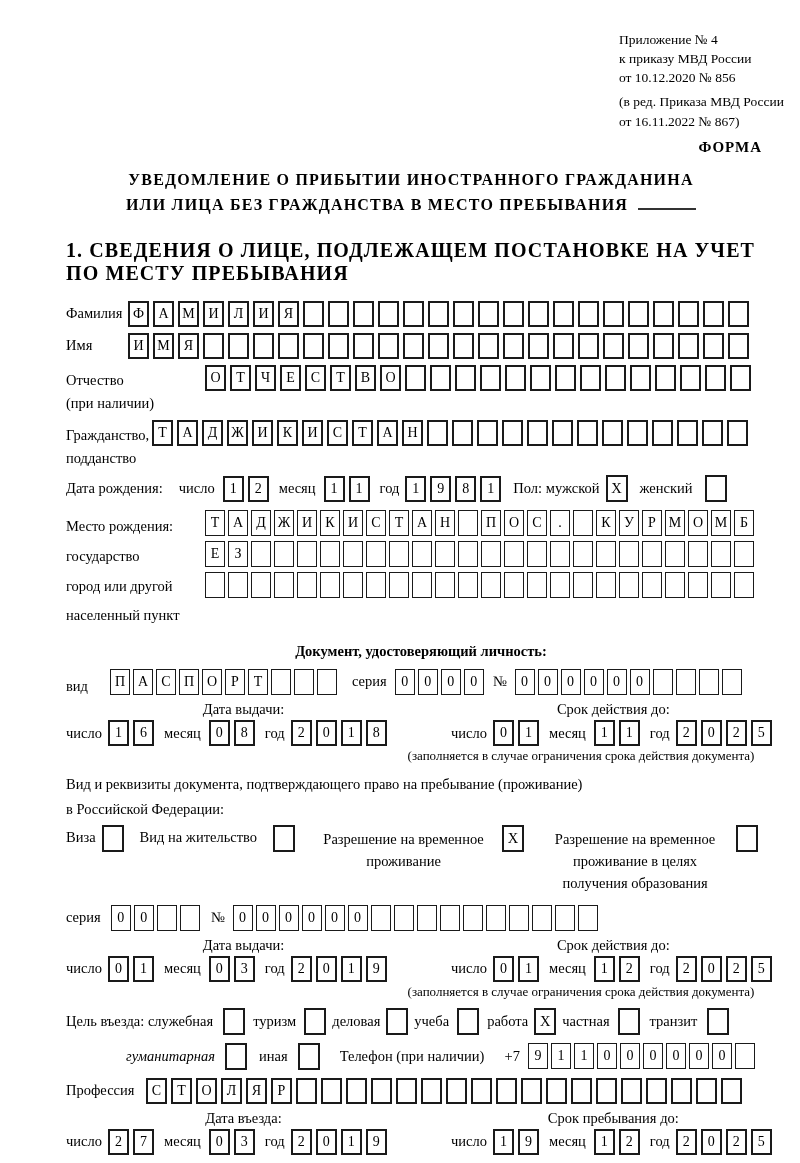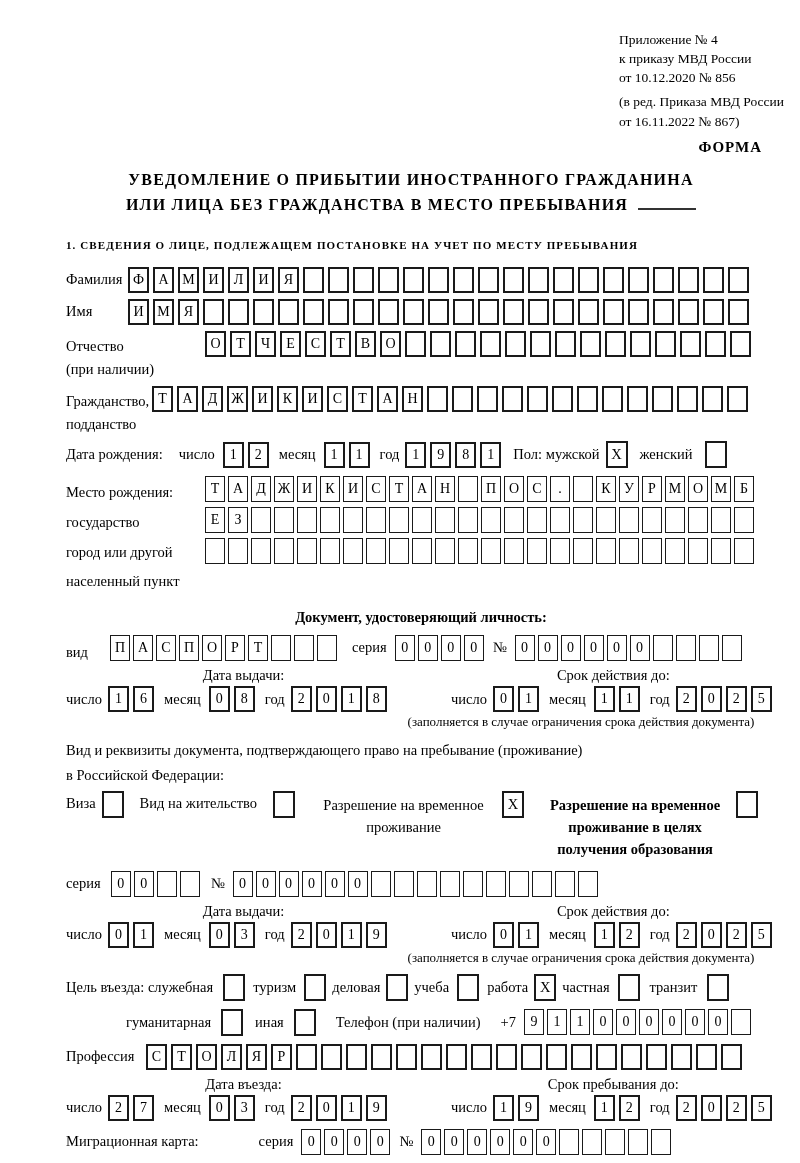--- a/index.html
+++ b/index.html
@@ -3,46 +3,46 @@
 <meta charset="utf-8">
 <style>
   html,body{margin:0;padding:0;width:800px;height:1163px;overflow:hidden;background:#fff;}
   body{font-family:"Liberation Serif","DejaVu Serif",serif;color:#000;font-size:14.5px;}
   .page{padding:30px 24px 0 66px;position:relative;}
   .doc-header{margin-left:553px;width:210px;font-size:13.5px;line-height:1.42;}
   .doc-header .mt{margin-top:5px;}
   .form-label{margin-top:8px;text-align:right;padding-right:14px;font-weight:bold;font-size:15px;letter-spacing:1px;}
   .title{margin-top:12px;text-align:center;font-weight:bold;font-size:16px;letter-spacing:1.2px;line-height:1.55;margin-left:-20px;}
   .blank{display:inline-block;width:58px;border-bottom:2px solid #333;height:14px;margin-left:10px;}
-  .section-heading{margin-top:22px;margin-bottom:16px;font-weight:bold;font-size:11px;letter-spacing:1.1px;}
+  .section-heading{margin-top:22px;margin-bottom:16px;font-weight:bold;font-size:20px;letter-spacing:1.1px;}
   .row{display:flex;align-items:flex-start;margin-bottom:6px;}
   .lbl{padding-top:4px;white-space:nowrap;}
   .w62{width:62px;flex-shrink:0;}
   .w80{width:80px;flex-shrink:0;}
   .w86{width:86px;flex-shrink:0;line-height:1.55;}
   .w139{width:139px;flex-shrink:0;line-height:1.55;}
   .cells{display:flex;flex-shrink:0;}
   .cell{box-sizing:border-box;width:21px;height:26px;border:2px solid #1a1a1a;margin-right:4px;display:flex;align-items:center;justify-content:center;font-size:14px;line-height:1;background:#fff;}
   .tight .cell{width:20px;margin-right:3px;border-width:1.8px;}
   .cbx{box-sizing:border-box;width:22px;height:27px;border:2px solid #1a1a1a;display:inline-flex;align-items:center;justify-content:center;font-size:14.5px;flex-shrink:0;background:#fff;}
   .ml6{margin-left:6px;}.ml8{margin-left:8px;}.ml10{margin-left:10px;}.ml12{margin-left:12px;}
-  .ml16{margin-left:16px;}.ml20{margin-left:20px;}.ml30{margin-left:30px;}.ml60{margin-left:60px;}
+  .ml16{margin-left:16px;}.ml20{margin-left:20px;}.ml30{margin-left:30px;}.ml60{margin-left:60px;font-style:italic;}
   .stack{display:flex;flex-direction:column;}
   .stack .cells{margin-bottom:5px;}
   .center-bold{text-align:center;font-weight:bold;font-size:14.5px;margin:4px 0 8px 0;}
   .dpair{display:flex;margin-bottom:2px;}
   .dgroup{display:flex;flex-direction:column;}
   .dg-title{text-align:center;margin-bottom:2px;}
   .dg-line{display:flex;align-items:center;}
   .dg-line .lbl{padding-top:0;}
   .note-row{margin-left:300px;width:430px;text-align:center;font-size:13px;margin-bottom:8px;}
   .plain{line-height:1.7;margin-bottom:4px;}
   .wrap-lbl{text-align:center;line-height:1.5;padding-top:4px;}
   .w185{width:185px;flex-shrink:0;}
-  .w190{width:190px;flex-shrink:0;font-weight:bold;}
+  .w190{width:190px;flex-shrink:0;}
 </style>
 </head>
 <body>
 
 <div class="page">
 
   <div class="doc-header">
     <div>Приложение № 4</div>
     <div>к приказу МВД России</div>
     <div>от 10.12.2020 № 856</div>

